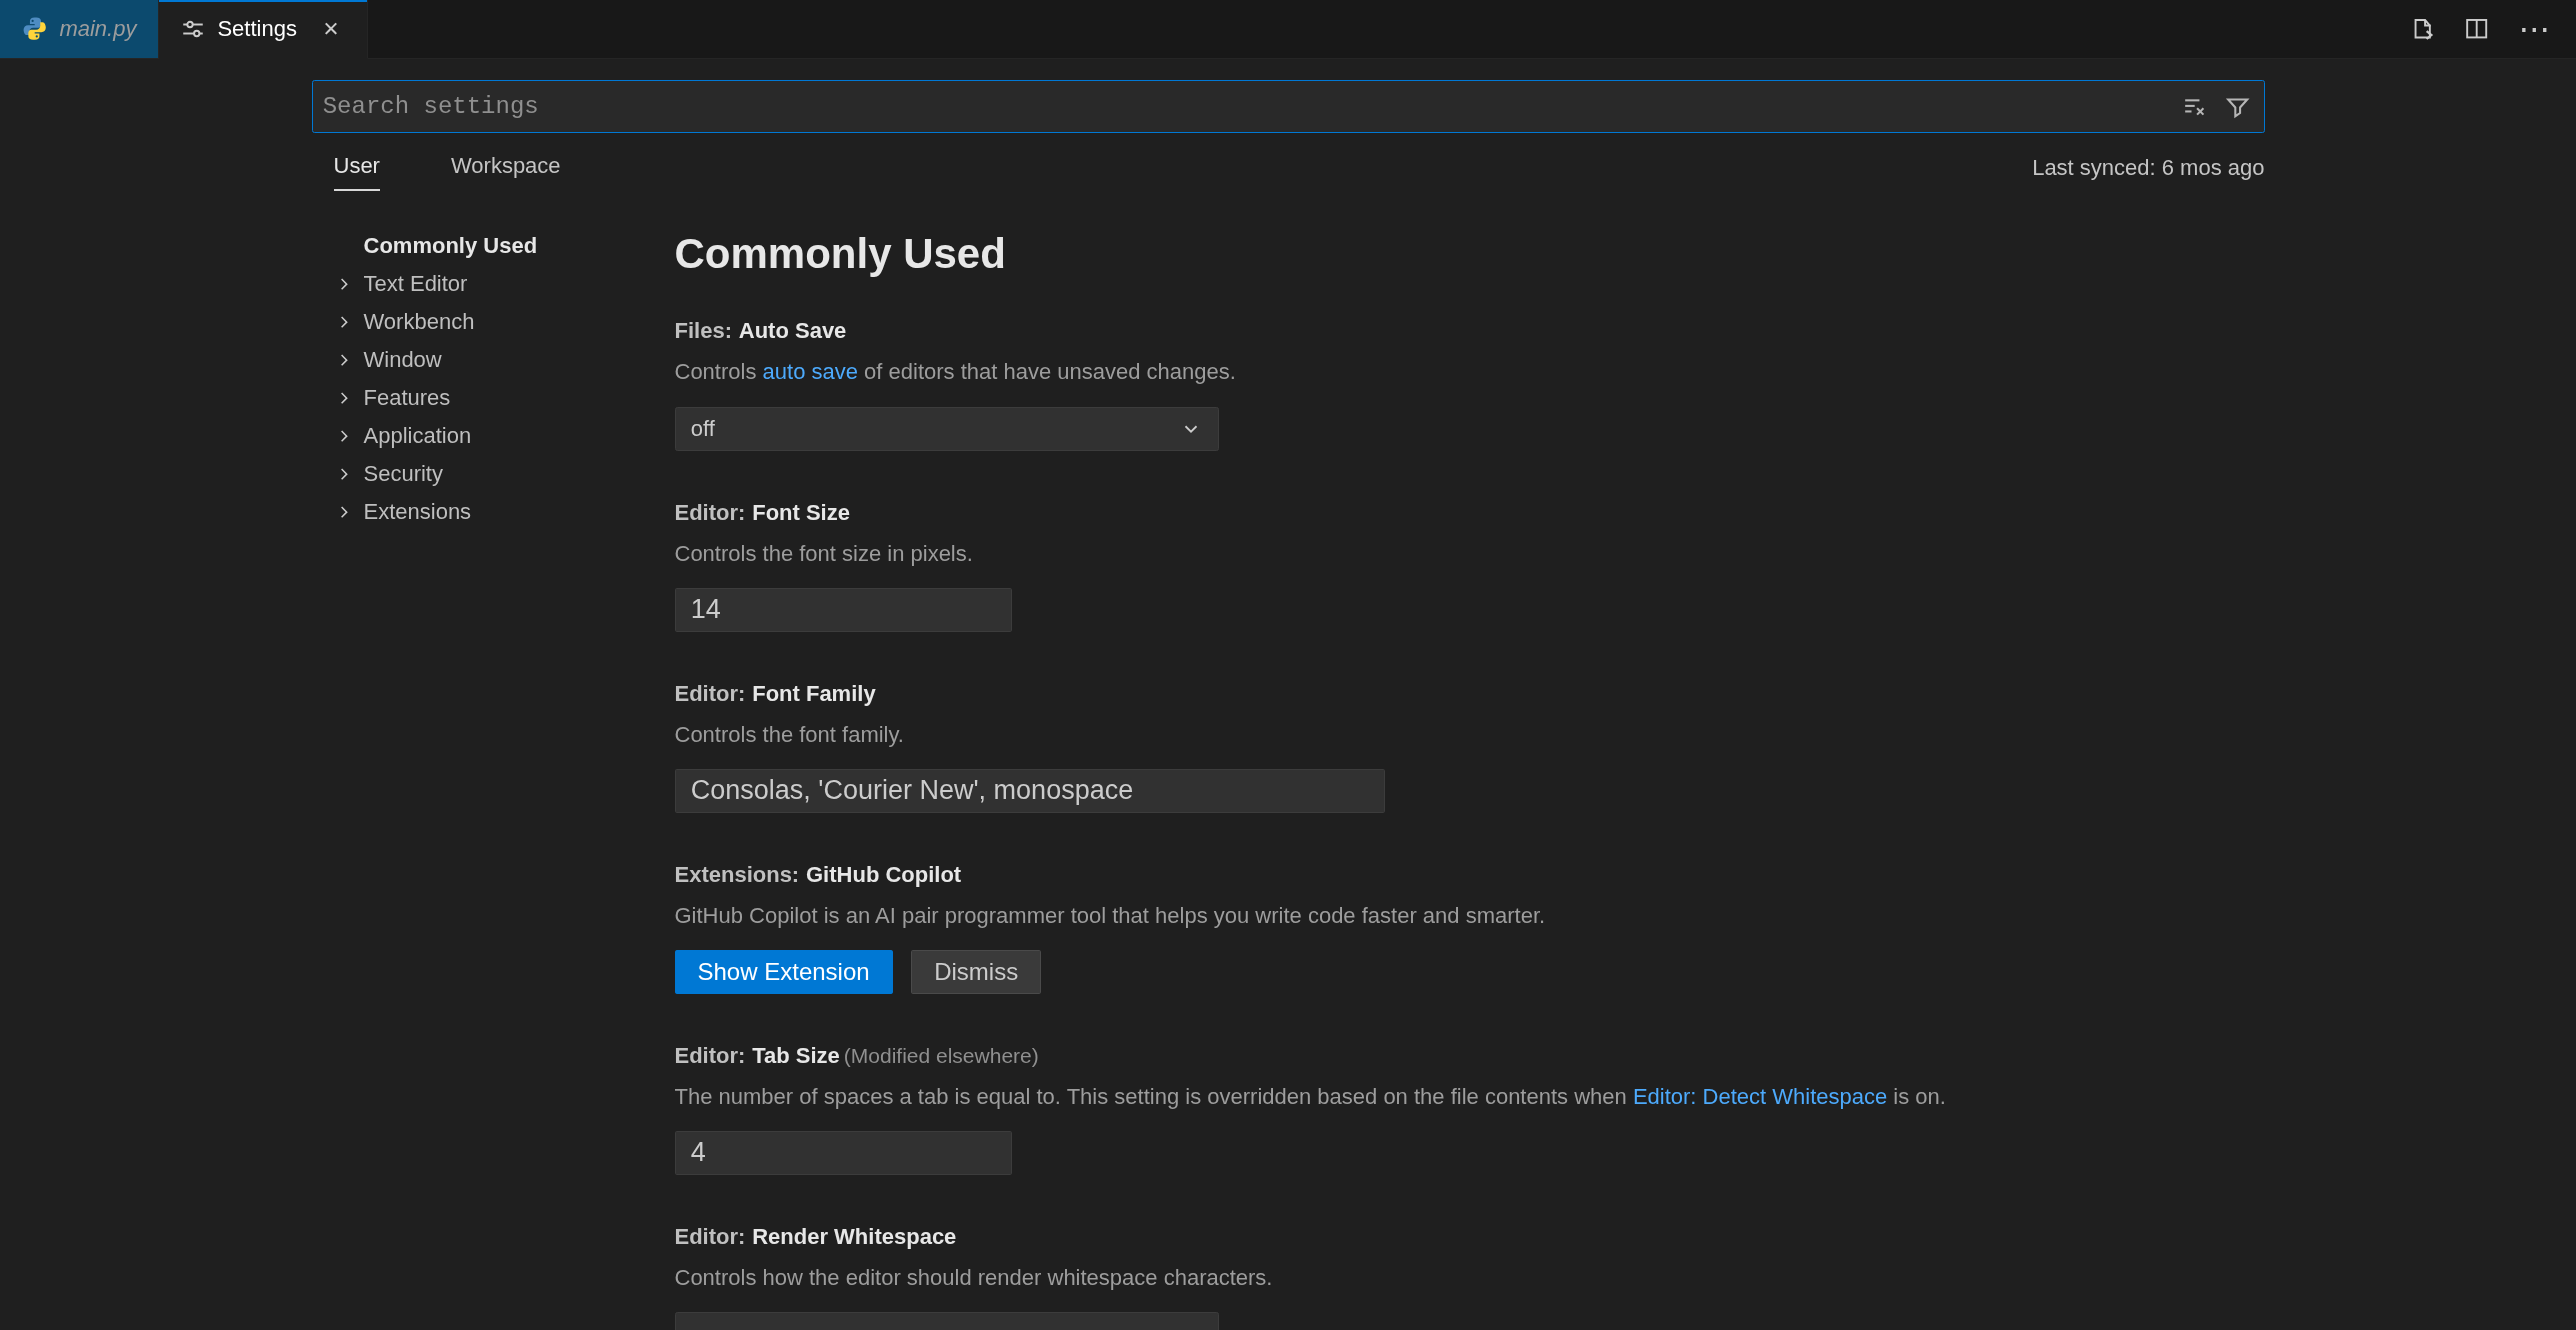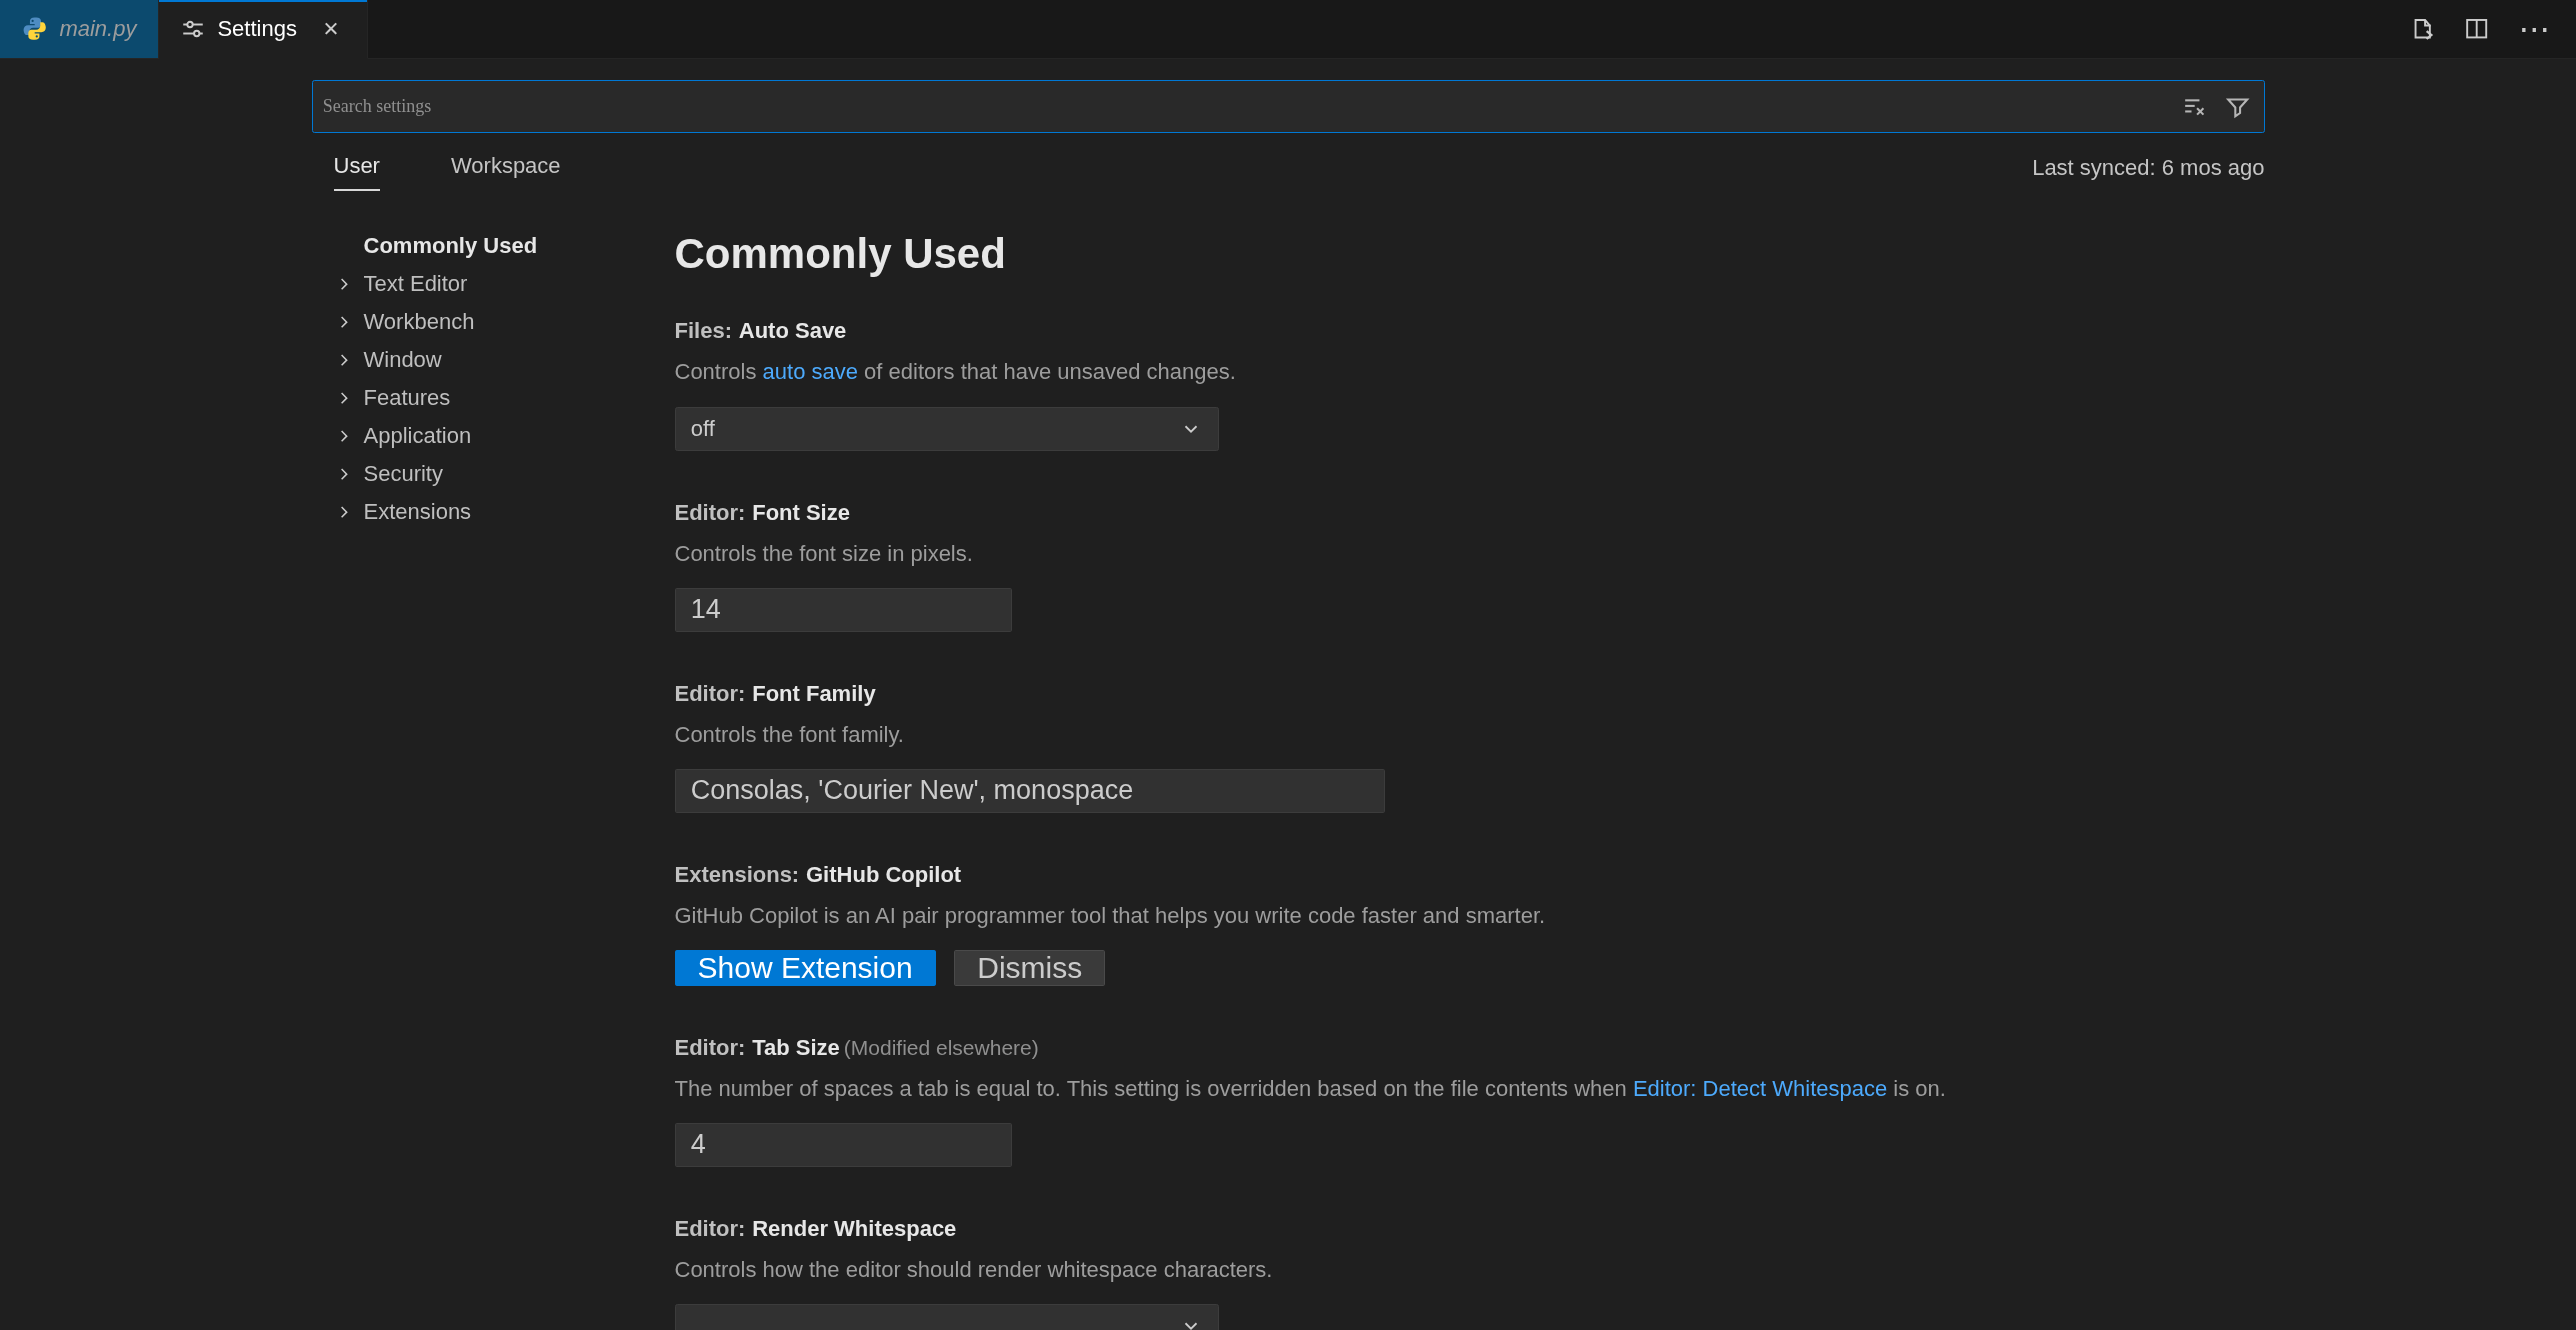--- a/index.html
+++ b/index.html
@@ -78,22 +78,22 @@
     display: flex;
     align-items: center;
     padding: 0 13.5px 0 10.2px;
   }
   .search-input {
     flex: 1;
     background: transparent;
     border: none;
     outline: none;
     color: #cccccc;
-    font-size: 18px;
-    font-family: Liberation Serif, serif;
+    font-size: 24px;
+    font-family: Liberation Mono, monospace;
     caret-color: #cccccc;
   }
   .search-input::placeholder { color: #8f8f8f; }
   .search-icons { display: flex; align-items: center; gap: 17px; color: #b6b6b6; }
 
   .scope-row {
     margin-top: 20.3px;
     display: flex;
     align-items: flex-end;
     padding-left: 22px;
@@ -182,22 +182,22 @@
     color: #cccccc;
     font-size: 27px;
     font-family: inherit;
     padding: 0 15.2px;
     outline: none;
   }
   .input-narrow { width: 337px; }
   .input-wide { width: 710px; }
 
   .btn {
-    height: 36px;
-    font-size: 30px;
+    height: 44px;
+    font-size: 24px;
     font-family: inherit;
     border-radius: 1.7px;
     padding: 0 22px;
     cursor: pointer;
   }
   .btn-primary { background: #0078d4; border: 0.8px solid #0078d4; color: #ffffff; }
   .btn-secondary { background: #3a3a3a; border: 0.8px solid #4a4a4a; color: #cccccc; }
 
   svg { display: block; }
 </style>

